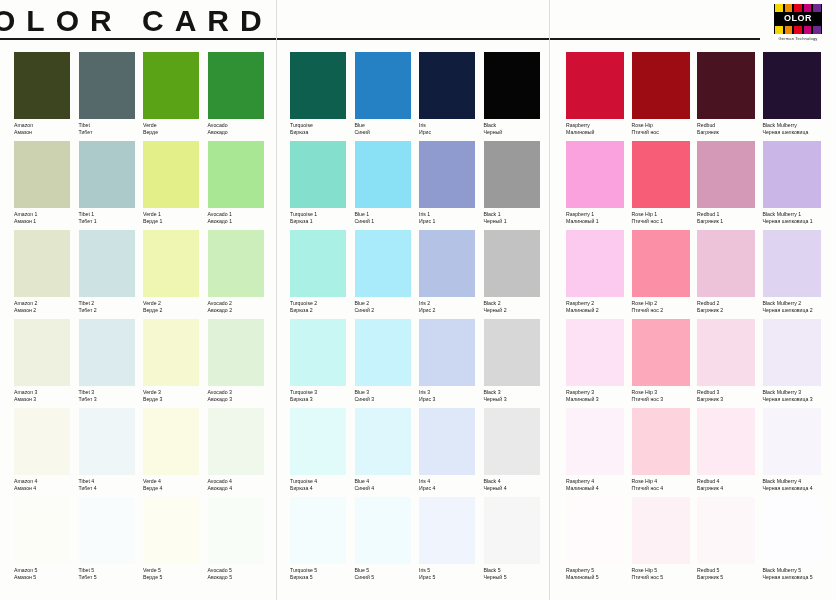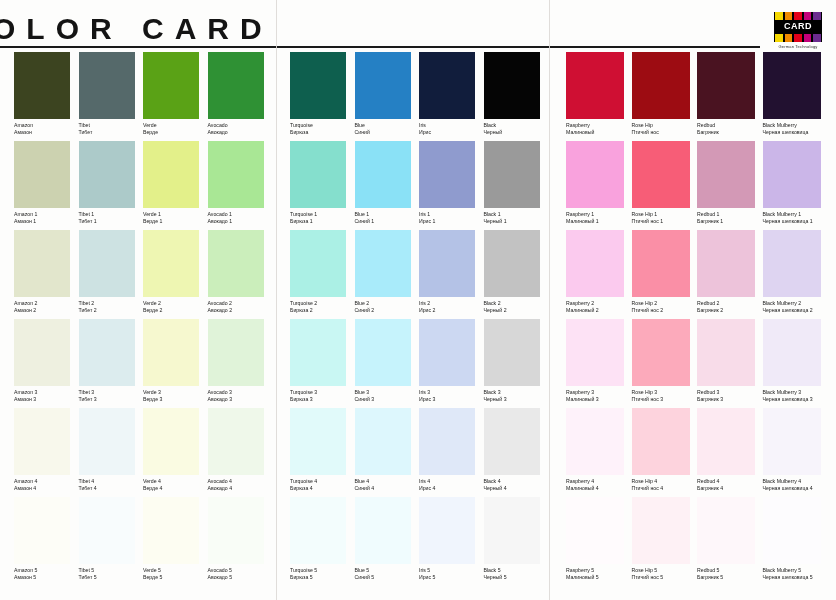--- a/index.html
+++ b/index.html
@@ -6,21 +6,21 @@
   body {
     width: 836px; height: 600px;
     background: #fdfdfc;
     font-family: "Liberation Sans", sans-serif;
     overflow: hidden;
     position: relative;
   }
   .page { position: relative; width: 836px; height: 600px; }
 
   
-  .header { position: absolute; left: 0; top: 8px; width: 836px; height: 46px; }
+  .header { position: absolute; left: 0; top: 0; width: 836px; height: 46px; }
   .title {
     position: absolute; left: -8px; top: 4px;
     font-size: 30px; font-weight: bold; letter-spacing: 11px;
     color: #141414; white-space: nowrap;
     font-family: "Liberation Sans", sans-serif;
   }
   .rule {
     position: absolute; left: 0; top: 38px; width: 760px; height: 2px;
     background: #1a1a1a;
   }
@@ -90,21 +90,21 @@
             <span style="background: rgb(196, 0, 122);"></span>
             <span style="background: rgb(108, 44, 143);"></span>
           </div>
         <div class="logo-bars">
             <span style="background: rgb(245, 216, 0);"></span>
             <span style="background: rgb(240, 138, 0);"></span>
             <span style="background: rgb(226, 0, 26);"></span>
             <span style="background: rgb(196, 0, 122);"></span>
             <span style="background: rgb(108, 44, 143);"></span>
           </div>
-        <div class="logo-word">CARD</div>
+        <div class="logo-word">OLOR</div>
       </div>
       <div class="logo-tag">German Technology</div>
     </div>
   </div>
 
   <div class="crease c1"></div>
   <div class="crease c2"></div>
 
   <div class="grid">
       <div class="group g0">

